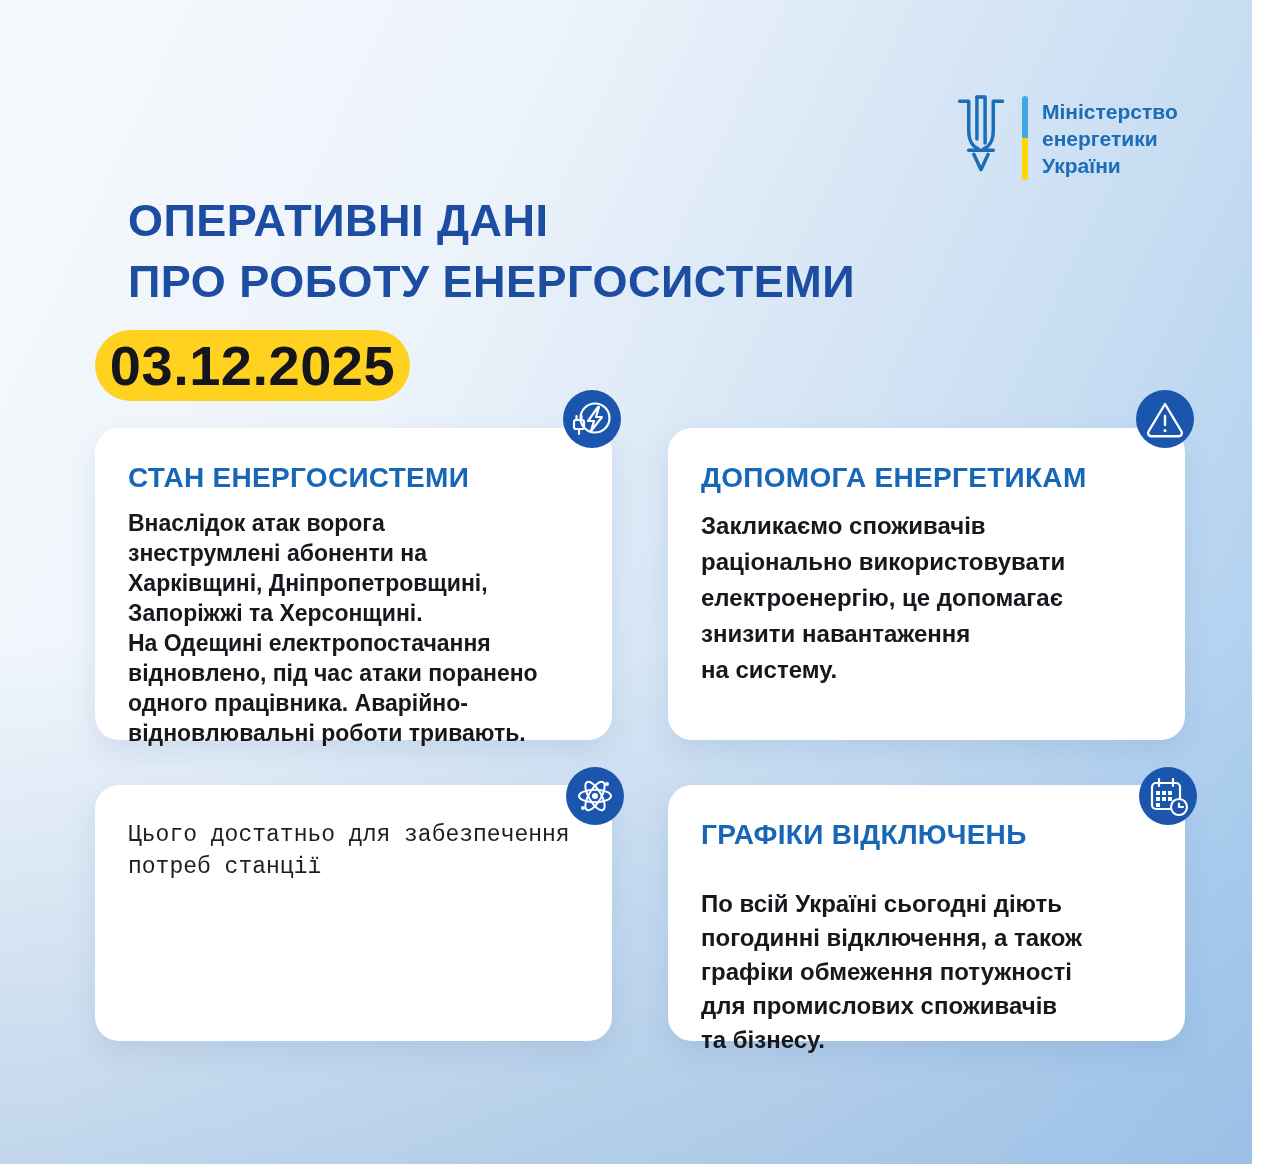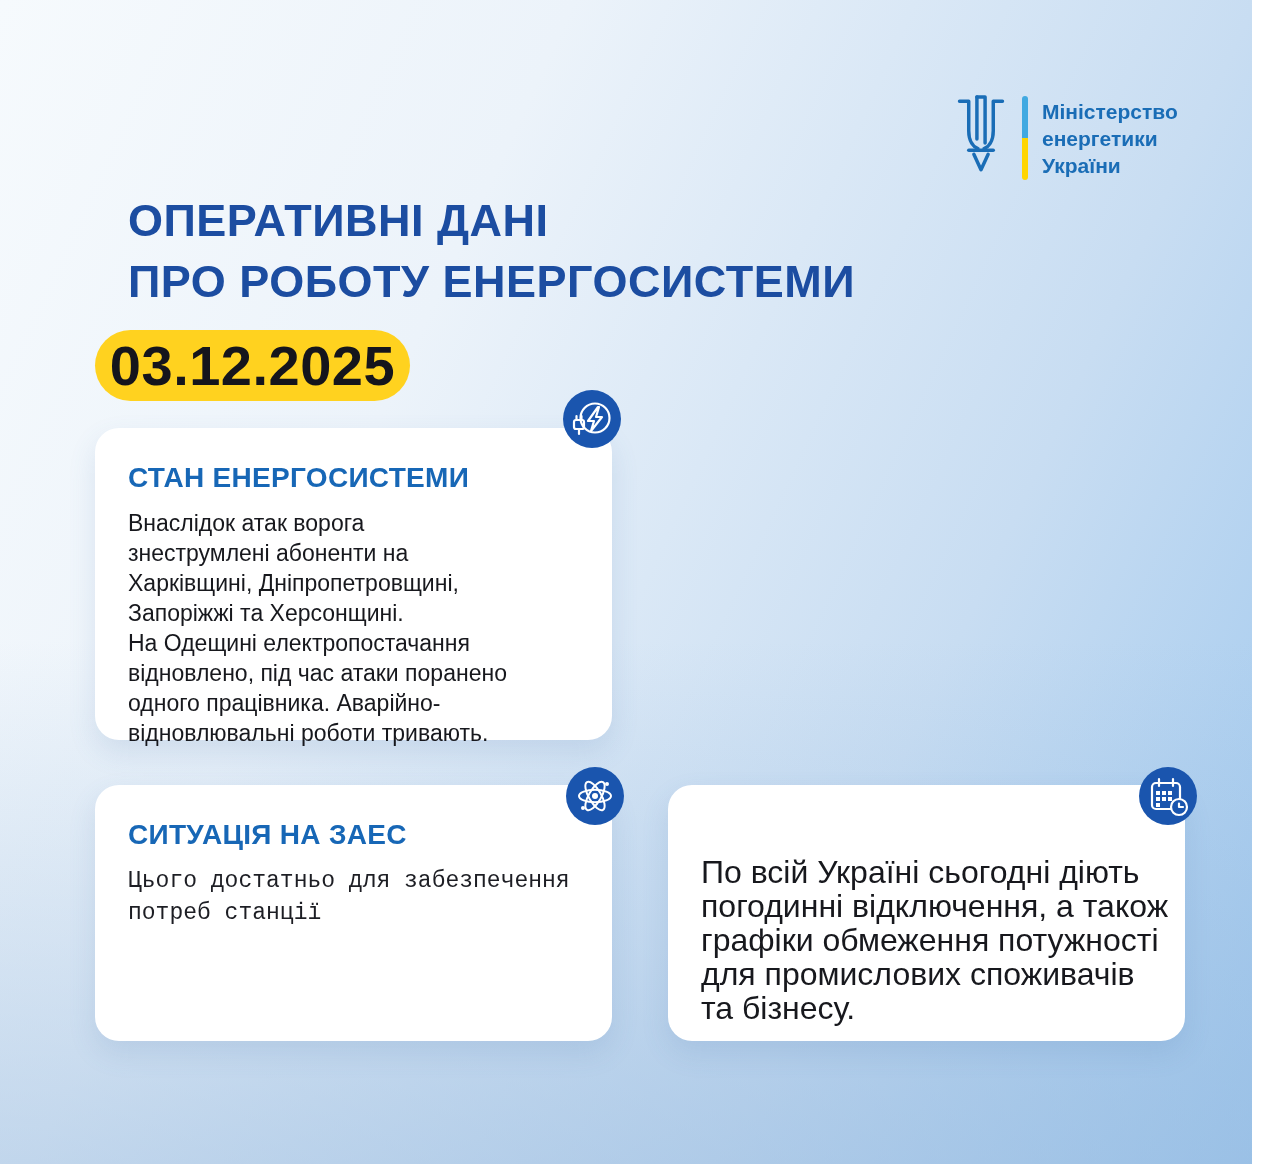--- a/index.html
+++ b/index.html
@@ -42,23 +42,23 @@
   .card-2{left:668px;top:428px;width:517px;height:312px;}
   .card-3{left:95px;top:785px;width:517px;height:256px;}
   .card-4{left:668px;top:785px;width:517px;height:256px;}
   .icon-badge{
     position:absolute;width:58px;height:58px;border-radius:50%;
     background:#1a55ae;display:flex;align-items:center;justify-content:center;
   }
   .card-1 .icon-badge,.card-2 .icon-badge{top:-38px;right:-9px;}
   .card-3 .icon-badge,.card-4 .icon-badge{top:-18px;right:-12px;}
   .card-title{color:#1767b6;font-size:28px;font-weight:800;letter-spacing:0.3px;margin:0 0 14px 0;}
-  .card-body{color:#17181d;font-size:23px;font-weight:400;line-height:30px;white-space:pre;margin:0;}
+  .card-body{color:#17181d;font-size:23px;font-weight:700;line-height:30px;white-space:pre;margin:0;}
   .card-2 .card-body{line-height:36px;font-size:24px;}
-  .card-4 .card-body{line-height:34px;font-size:32px;margin-top:36px;}
+  .card-4 .card-body{line-height:34px;font-size:24px;margin-top:36px;}
   .card-lead{color:#17181d;font-size:25px;font-weight:700;line-height:36px;white-space:pre;margin:0 0 12px 0;}
   .card-note{color:#1d1e24;font-size:23px;font-weight:400;line-height:32px;white-space:pre;margin:0;font-family:Liberation Mono, monospace;}
 </style>
 </head>
 <body>
 
 <div class="canvas">
 
   <div class="logo">
     <svg class="trident" viewBox="0 0 60 90" fill="none" stroke="#1a6db6" stroke-width="3.4" stroke-linecap="round" stroke-linejoin="round">
@@ -98,33 +98,47 @@
     <p class="card-body">Внаслідок атак ворога
 знеструмлені абоненти на
 Харківщині, Дніпропетровщині,
 Запоріжжі та Херсонщині.
 На Одещині електропостачання
 відновлено, під час атаки поранено
 одного працівника. Аварійно-
 відновлювальні роботи тривають.</p>
   </section>
 
+  <section class="card card-2">
+    <span class="icon-badge">
+      <svg width="58" height="58" viewBox="0 0 58 58" fill="none" stroke="#ffffff" stroke-width="2.4" stroke-linecap="round" stroke-linejoin="round">
+        <path d="M29 14 L45.5 41.5 A3.2 3.2 0 0 1 42.8 46.3 H15.2 A3.2 3.2 0 0 1 12.5 41.5 Z"></path>
+        <path d="M29 26 V35"></path>
+        <circle cx="29" cy="40.6" r="1.6" fill="#ffffff" stroke="none"></circle>
+      </svg>
+    </span>
+    <h2 class="card-title">ДОПОМОГА ЕНЕРГЕТИКАМ</h2>
+    <p class="card-body">Закликаємо споживачів
+раціонально використовувати
+електроенергію, це допомагає
+знизити навантаження
+на систему.</p>
+  </section>
 
   <section class="card card-3">
     <span class="icon-badge">
       <svg width="58" height="58" viewBox="0 0 58 58" fill="none" stroke="#ffffff" stroke-width="2">
         <ellipse cx="29" cy="29" rx="16" ry="6.2"></ellipse>
         <ellipse cx="29" cy="29" rx="16" ry="6.2" transform="rotate(60 29 29)"></ellipse>
         <ellipse cx="29" cy="29" rx="16" ry="6.2" transform="rotate(-60 29 29)"></ellipse>
         <circle cx="29" cy="29" r="3" fill="#ffffff" stroke="none"></circle>
         <circle cx="41" cy="17" r="2" fill="#ffffff" stroke="none"></circle>
         <circle cx="17" cy="41" r="2" fill="#ffffff" stroke="none"></circle>
       </svg>
     </span>
-    <h2 class="card-title">СИТУАЦІЯ НА ЗАЕС</h2>
     <p class="card-note">Цього достатньо для забезпечення
 потреб станції</p>
   </section>
 
   <section class="card card-4">
     <span class="icon-badge">
       <svg width="58" height="58" viewBox="0 0 58 58" fill="none" stroke="#ffffff" stroke-width="2.2" stroke-linecap="round" stroke-linejoin="round">
         <rect x="13" y="16" width="28" height="26" rx="4"></rect>
         <path d="M20 12 V19"></path>
           <path d="M34 12 V19"></path>
@@ -134,20 +148,21 @@
             <rect x="29" y="24" width="4" height="4"></rect>
           <rect x="17" y="30" width="4" height="4"></rect>
             <rect x="23" y="30" width="4" height="4"></rect>
             <rect x="29" y="30" width="4" height="4"></rect>
           <rect x="17" y="36" width="4" height="4"></rect>
         </g>
         <circle cx="40" cy="40" r="8" fill="#1a55ae"></circle>
         <path d="M40 36.5 V40 H44"></path>
       </svg>
     </span>
+    <h2 class="card-title">ГРАФІКИ ВІДКЛЮЧЕНЬ</h2>
     <p class="card-body">По всій Україні сьогодні діють
 погодинні відключення, а також
 графіки обмеження потужності
 для промислових споживачів
 та бізнесу.</p>
   </section>
 
 </div>
 
 </body></html>

